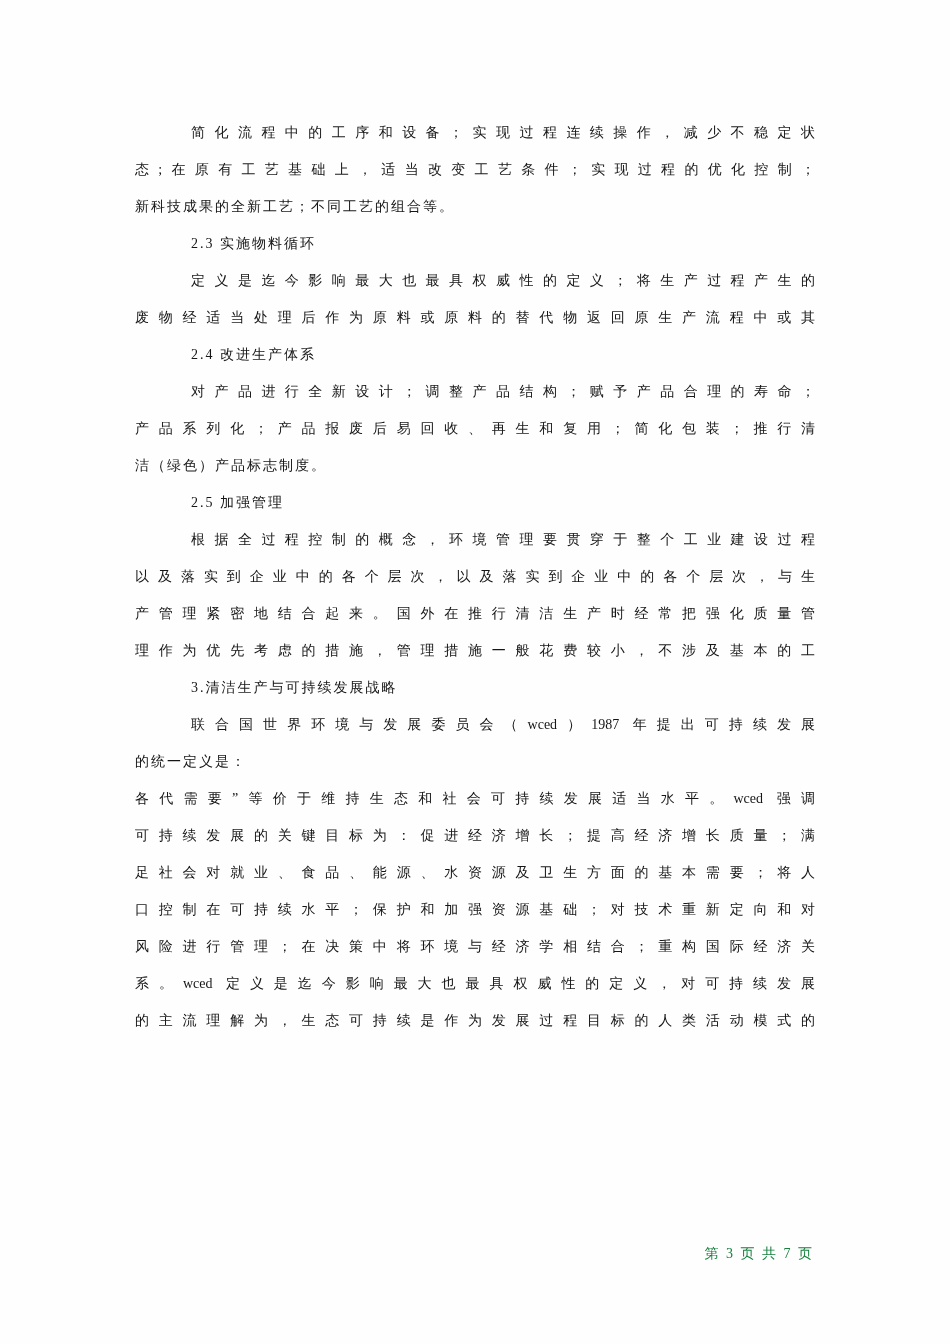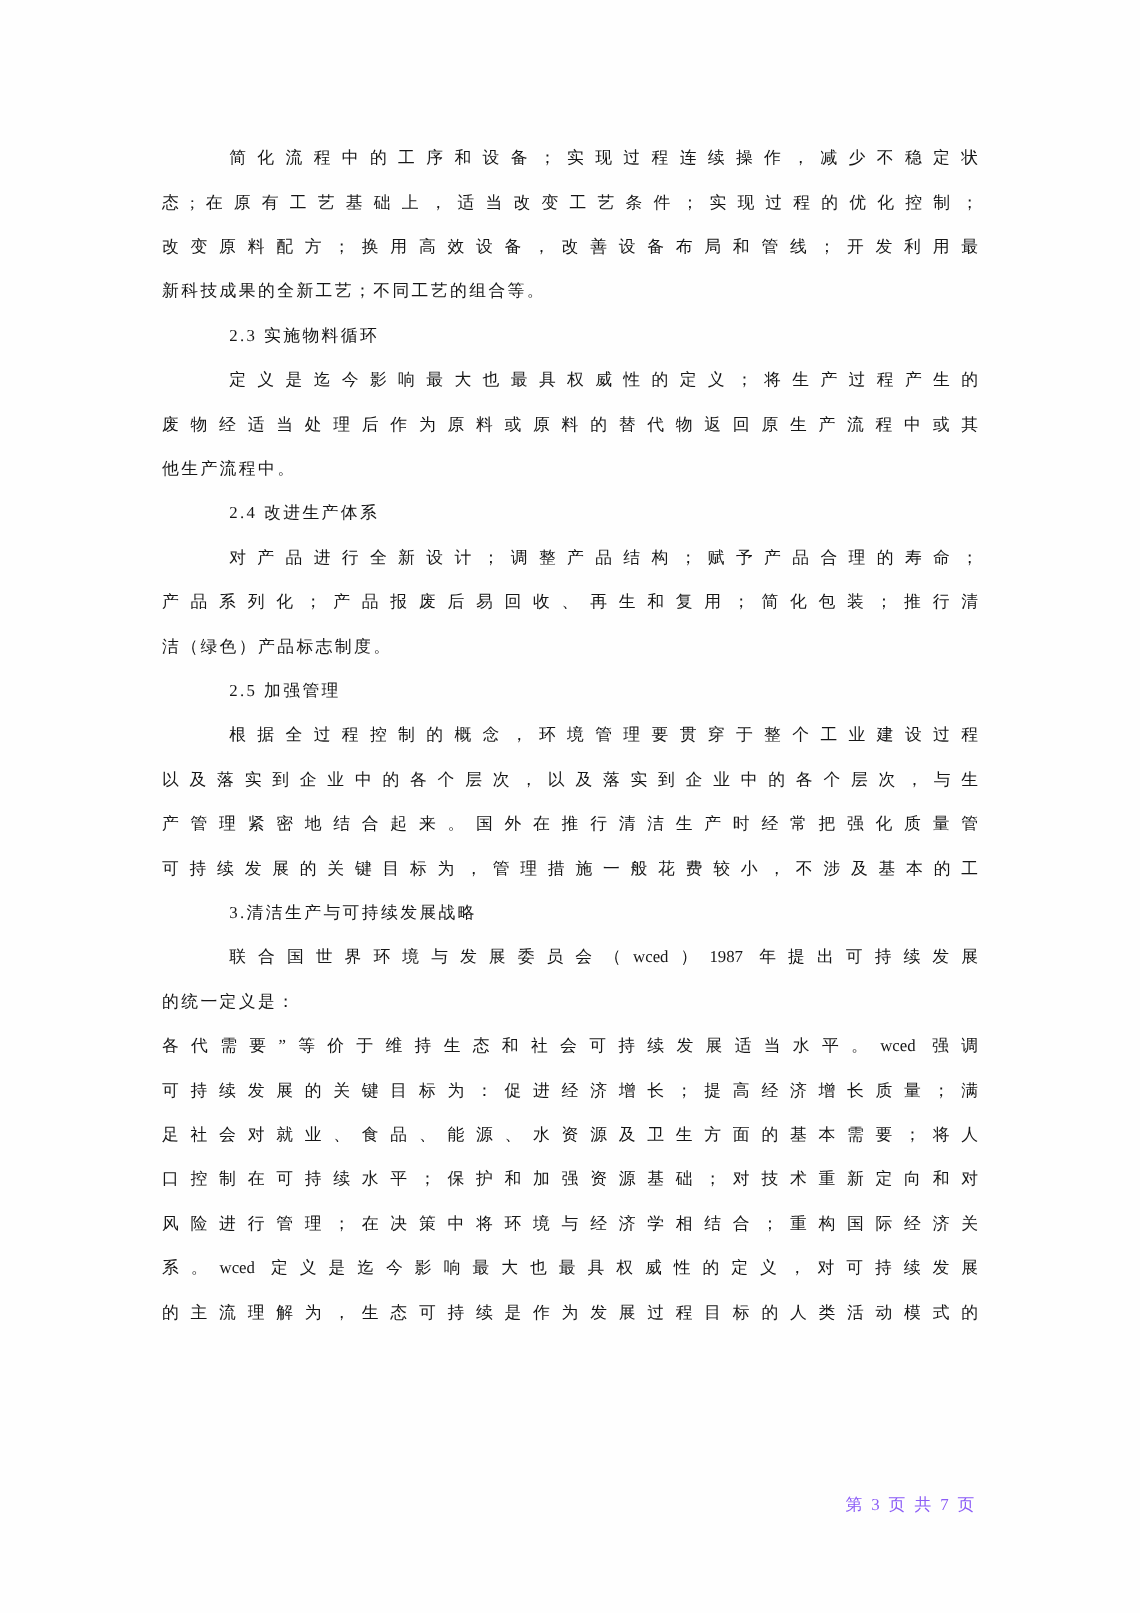--- a/index.html
+++ b/index.html
@@ -35,45 +35,43 @@
   }
   .line.indent{
     padding-left:56px;
   }
   .footer{
     position:absolute;
     top:1245px;
     right:136px;
     font-size:14px;
     letter-spacing:2px;
-    color:#8b5cf6;
+    color:#15803d;
   }
 </style>
 </head>
 <body>
 
 <div class="page">
   <div class="doc-body">
       <div class="line indent j">简化流程中的工序和设备；实现过程连续操作，减少不稳定状</div>
       <div class="line j">态;在原有工艺基础上，适当改变工艺条件；实现过程的优化控制；</div>
-      <div class="line j">改变原料配方；换用高效设备，改善设备布局和管线；开发利用最</div>
       <div class="line">新科技成果的全新工艺；不同工艺的组合等。</div>
       <div class="line indent">2.3 实施物料循环</div>
       <div class="line indent j">定义是迄今影响最大也最具权威性的定义；将生产过程产生的</div>
       <div class="line j">废物经适当处理后作为原料或原料的替代物返回原生产流程中或其</div>
-      <div class="line">他生产流程中。</div>
       <div class="line indent">2.4 改进生产体系</div>
       <div class="line indent j">对产品进行全新设计；调整产品结构；赋予产品合理的寿命；</div>
       <div class="line j">产品系列化；产品报废后易回收、再生和复用；简化包装；推行清</div>
       <div class="line">洁（绿色）产品标志制度。</div>
       <div class="line indent">2.5 加强管理</div>
       <div class="line indent j">根据全过程控制的概念，环境管理要贯穿于整个工业建设过程</div>
       <div class="line j">以及落实到企业中的各个层次，以及落实到企业中的各个层次，与生</div>
       <div class="line j">产管理紧密地结合起来。国外在推行清洁生产时经常把强化质量管</div>
-      <div class="line j">可持续发展的关键目标为，管理措施一般花费较小，不涉及基本的工</div>
+      <div class="line j">理作为优先考虑的措施，管理措施一般花费较小，不涉及基本的工</div>
       <div class="line indent">3.清洁生产与可持续发展战略</div>
       <div class="line indent j">联合国世界环境与发展委员会（wced）1987 年提出可持续发展</div>
       <div class="line">的统一定义是：</div>
       <div class="line j">各代需要”等价于维持生态和社会可持续发展适当水平。wced 强调</div>
       <div class="line j">可持续发展的关键目标为：促进经济增长；提高经济增长质量；满</div>
       <div class="line j">足社会对就业、食品、能源、水资源及卫生方面的基本需要；将人</div>
       <div class="line j">口控制在可持续水平；保护和加强资源基础；对技术重新定向和对</div>
       <div class="line j">风险进行管理；在决策中将环境与经济学相结合；重构国际经济关</div>
       <div class="line j">系。wced 定义是迄今影响最大也最具权威性的定义，对可持续发展</div>
       <div class="line j">的主流理解为，生态可持续是作为发展过程目标的人类活动模式的</div>

